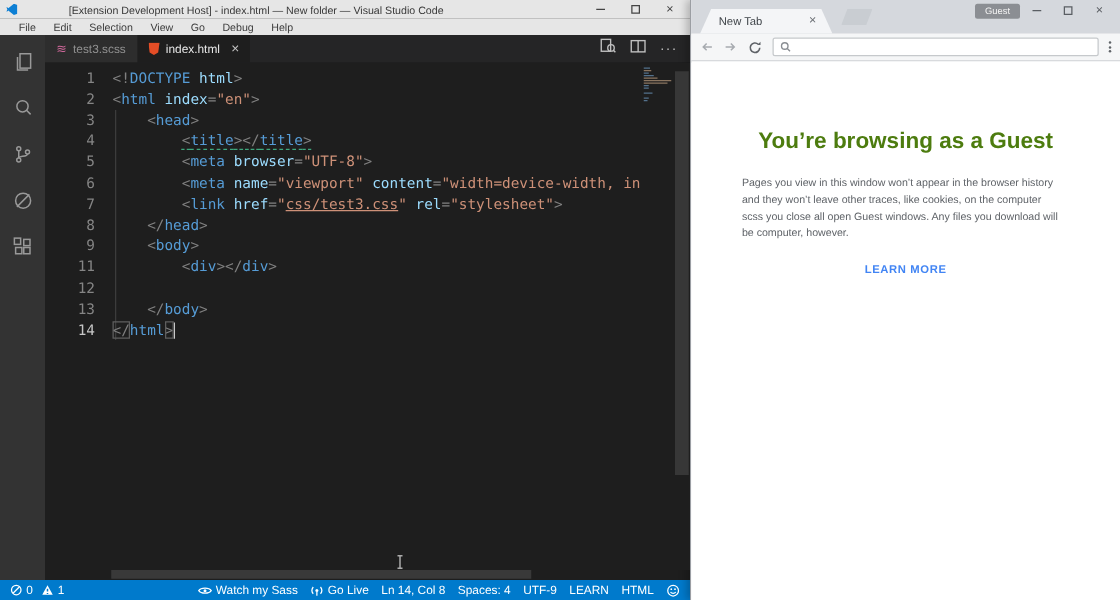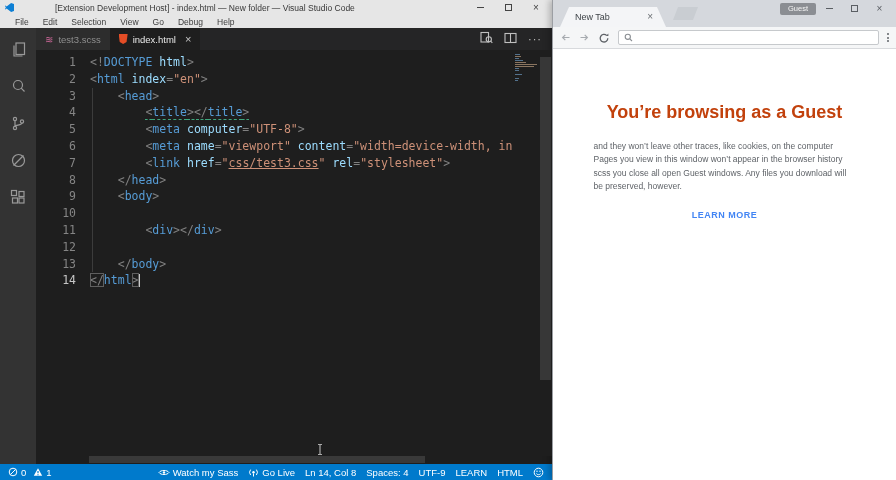--- a/index.html
+++ b/index.html
@@ -93,21 +93,21 @@
     border-bottom:1px solid #d8dadd; display:flex; align-items:center; padding:0 7px; gap:8px; }
   .nav-svg { flex:0 0 auto; }
   .omnibox { flex:1; height:15px; background:#fff; border:1px solid #c6c9cc; border-radius:2px;
     display:flex; align-items:center; padding:0 5px; gap:4px; }
   .omnibox input { border:none; outline:none; flex:1; font-size:9px; height:11px; background:transparent; }
   .dots-v { color:#5f6368; font-size:11px; font-weight:bold; letter-spacing:0; line-height:4px;
     display:flex; flex-direction:column; gap:1.5px; align-items:center; }
   .dot { width:2px; height:2px; border-radius:50%; background:#5f6368; }
 
   .bcontent { position:absolute; left:0; top:50px; right:0; bottom:0; background:#fff; }
-  .guest-heading { margin-top:52px; text-align:center; font-size:18px; color:#c2410c; }
+  .guest-heading { margin-top:52px; text-align:center; font-size:18px; color:#4d7c0f; }
   .guest-body { margin:17px auto 0; width:262px; font-size:8.5px; line-height:13.3px; color:#5f6368; }
   .learn-more { margin-top:17px; text-align:center; font-size:9px; font-weight:bold;
     letter-spacing:0.5px; color:#4285f4; }
 </style>
 </head>
 <body>
 
 <div id="desktop">
 
   <section id="vscode">
@@ -202,26 +202,25 @@
         </div>
       </div>
 
       <div class="editor">
         <div class="indent-guide"></div>
         <div class="code-lines">
             <div class="code-line"><span class="ln">1</span><span class="lc"><span class="tk-p">&lt;!</span><span class="tk-t">DOCTYPE</span><span class="tk-a"> html</span><span class="tk-p">&gt;</span></span></div>
             <div class="code-line"><span class="ln">2</span><span class="lc"><span class="tk-p">&lt;</span><span class="tk-t">html</span><span class="tk-a"> index</span><span class="tk-p">=</span><span class="tk-s">"en"</span><span class="tk-p">&gt;</span></span></div>
             <div class="code-line"><span class="ln">3</span><span class="lc"><span class="tk-d">    </span><span class="tk-p">&lt;</span><span class="tk-t">head</span><span class="tk-p">&gt;</span></span></div>
             <div class="code-line"><span class="ln">4</span><span class="lc"><span class="tk-d">        </span><span class="tk-p tk-w">&lt;</span><span class="tk-t tk-w">title</span><span class="tk-p tk-w">&gt;&lt;/</span><span class="tk-t tk-w">title</span><span class="tk-p tk-w">&gt;</span></span></div>
-            <div class="code-line"><span class="ln">5</span><span class="lc"><span class="tk-d">        </span><span class="tk-p">&lt;</span><span class="tk-t">meta</span><span class="tk-a"> computer</span><span class="tk-p">=</span><span class="tk-s">"UTF-8"</span><span class="tk-p">&gt;</span></span></div>
+            <div class="code-line"><span class="ln">5</span><span class="lc"><span class="tk-d">        </span><span class="tk-p">&lt;</span><span class="tk-t">meta</span><span class="tk-a"> browser</span><span class="tk-p">=</span><span class="tk-s">"UTF-8"</span><span class="tk-p">&gt;</span></span></div>
             <div class="code-line"><span class="ln">6</span><span class="lc"><span class="tk-d">        </span><span class="tk-p">&lt;</span><span class="tk-t">meta</span><span class="tk-a"> name</span><span class="tk-p">=</span><span class="tk-s">"viewport"</span><span class="tk-a"> content</span><span class="tk-p">=</span><span class="tk-s">"width=device-width, in</span></span></div>
             <div class="code-line"><span class="ln">7</span><span class="lc"><span class="tk-d">        </span><span class="tk-p">&lt;</span><span class="tk-t">link</span><span class="tk-a"> href</span><span class="tk-p">=</span><span class="tk-s">"</span><span class="tk-s tk-u">css/test3.css</span><span class="tk-s">"</span><span class="tk-a"> rel</span><span class="tk-p">=</span><span class="tk-s">"stylesheet"</span><span class="tk-p">&gt;</span></span></div>
             <div class="code-line"><span class="ln">8</span><span class="lc"><span class="tk-d">    </span><span class="tk-p">&lt;/</span><span class="tk-t">head</span><span class="tk-p">&gt;</span></span></div>
             <div class="code-line"><span class="ln">9</span><span class="lc"><span class="tk-d">    </span><span class="tk-p">&lt;</span><span class="tk-t">body</span><span class="tk-p">&gt;</span></span></div>
-            <div class="code-line"><span class="ln">10</span><span class="lc"></span></div>
             <div class="code-line"><span class="ln">11</span><span class="lc"><span class="tk-d">        </span><span class="tk-p">&lt;</span><span class="tk-t">div</span><span class="tk-p">&gt;&lt;/</span><span class="tk-t">div</span><span class="tk-p">&gt;</span></span></div>
             <div class="code-line"><span class="ln">12</span><span class="lc"></span></div>
             <div class="code-line"><span class="ln">13</span><span class="lc"><span class="tk-d">    </span><span class="tk-p">&lt;/</span><span class="tk-t">body</span><span class="tk-p">&gt;</span></span></div>
             <div class="code-line"><span class="ln cur-ln">14</span><span class="lc"><span class="tk-p tk-bx">&lt;/</span><span class="tk-t">html</span><span class="tk-p tk-bx">&gt;</span><span class="cursor"></span></span></div>
           </div>
         <div class="right-rail">
           <div class="minimap">
               <div class="mm-line" style="width: 5.4px; background: rgb(83, 113, 140);"></div>
               <div class="mm-line" style="width: 5.76px; background: rgb(138, 117, 96);"></div>
               <div class="mm-line" style="width: 3.6px; background: rgb(83, 113, 140);"></div>
@@ -348,21 +347,21 @@
       <div class="dots-v">
         <span class="dot"></span>
           <span class="dot"></span>
           <span class="dot"></span>
       </div>
     </div>
 
     <div class="bcontent">
       <h1 class="guest-heading">You’re browsing as a Guest</h1>
       <div class="guest-body">
+        <div>Pages you view in this window won’t appear in the browser history</div>
         <div>and they won’t leave other traces, like cookies, on the computer</div>
-        <div>Pages you view in this window won’t appear in the browser history</div>
         <div>scss you close all open Guest windows. Any files you download will</div>
-        <div>be preserved, however.</div>
+        <div>be computer, however.</div>
       </div>
       <div class="learn-more">LEARN MORE</div>
     </div>
   </section>
 </div>
 
 </body></html>

